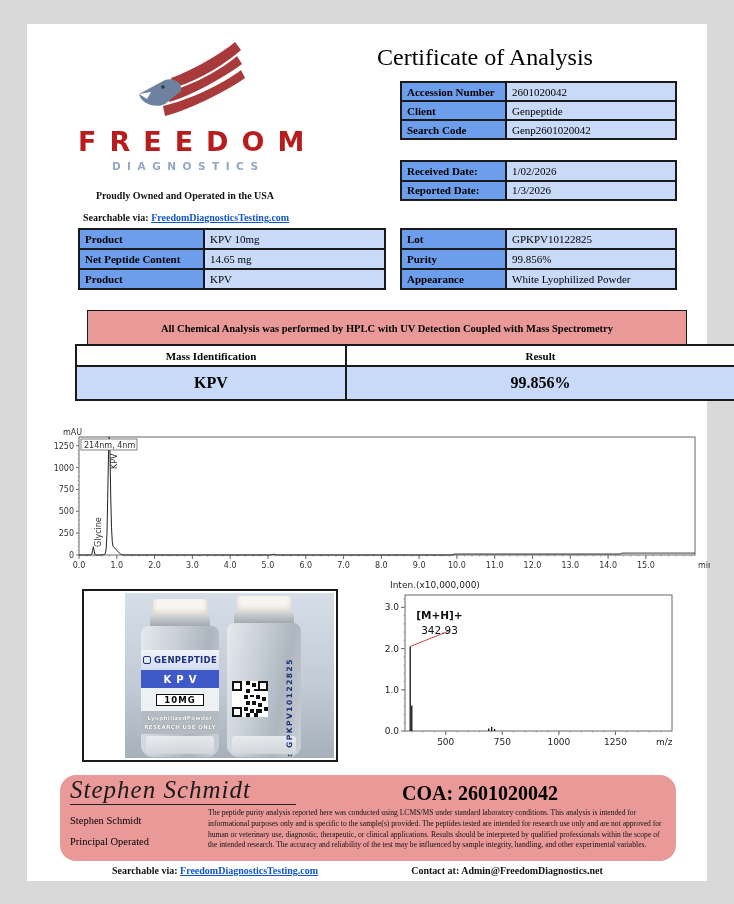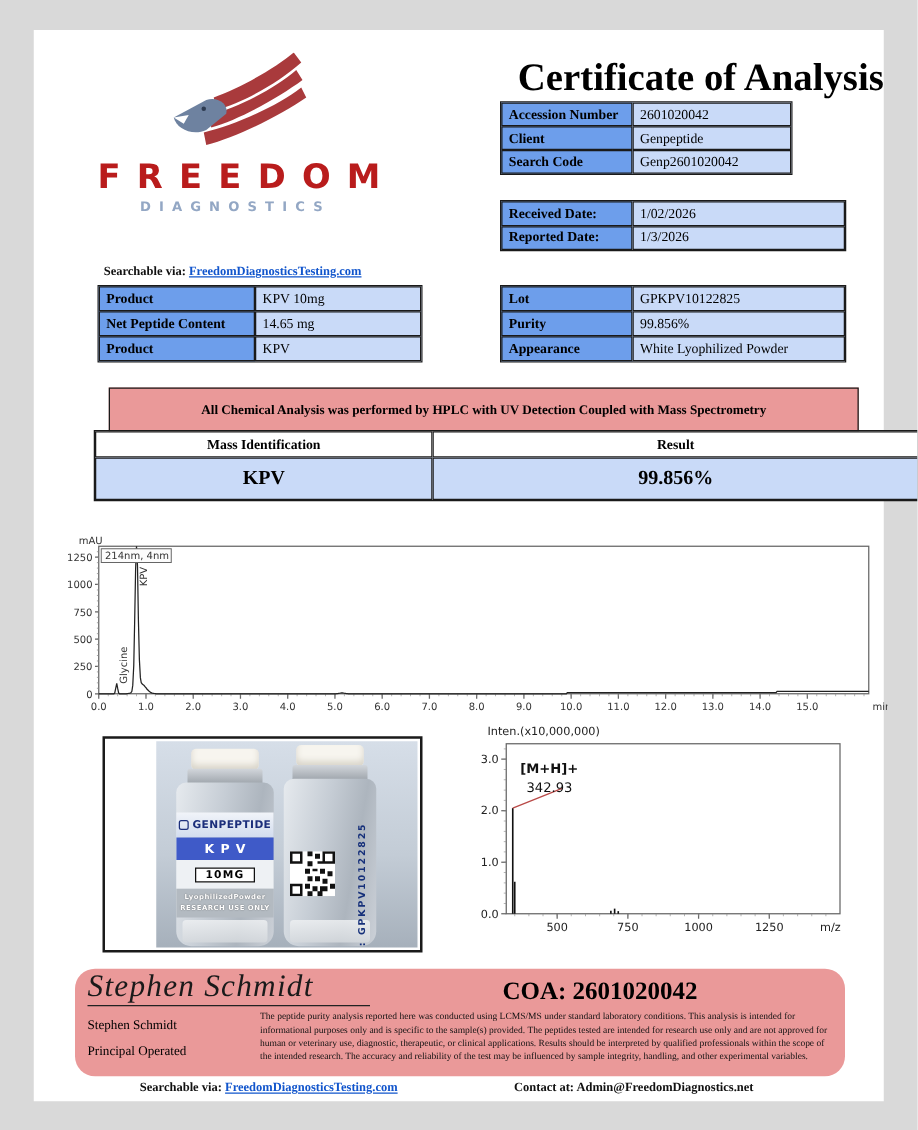--- a/index.html
+++ b/index.html
@@ -14,31 +14,31 @@
      color:#b91c1c; text-indent:13px; }
   .logo-line2 { position:absolute; left:38px; top:136px; width:240px; text-align:center;
      font-family:"DejaVu Sans", sans-serif; font-weight:bold; font-size:10.5px; letter-spacing:6.5px;
      color:#93a7c4; text-indent:6.5px; }
   .tagline { position:absolute; left:18px; top:166px; width:280px; text-align:center;
      font-weight:bold; font-size:10px; color:#111; }
   .search-line { position:absolute; left:56px; top:188px; font-weight:bold; font-size:10px; color:#111; }
   .search-line a, .footer a { color:#1155cc; text-decoration:underline; font-weight:bold; }
 
   
-  .doc-title { position:absolute; left:350px; top:20px; width:330px; text-align:right;
-     font-weight:bold; font-size:31px; color:#000; }
+  .doc-title { position:absolute; left:350px; top:20px; width:330px; text-align:left;
+     font-weight:normal; font-size:24px; color:#000; }
 
   
   .tbl { position:absolute; display:grid; border:1.5px solid #1a1a1a; }
   .tbl .c { border:1px solid #1a1a1a; padding:1px 5px; font-size:11px; display:flex; align-items:center; overflow:hidden; white-space:nowrap; }
   .tbl .lbl { background:#6d9eeb; font-weight:bold; }
   .tbl .val { background:#c9daf8; }
-  .tbl-info-a { left:373px; top:57px;  width:234px; grid-template-columns:105px 1fr; grid-auto-rows:19px; }
+  .tbl-info-a { left:373px; top:57px;  width:277px; grid-template-columns:105px 1fr; grid-auto-rows:19px; }
   .tbl-dates  { left:373px; top:136px; width:277px; grid-template-columns:105px 1fr; grid-auto-rows:19.5px; }
-  .tbl-prod   { left:51px;  top:204px; width:260px; grid-template-columns:125px 1fr; grid-auto-rows:20px; }
+  .tbl-prod   { left:51px;  top:204px; width:308px; grid-template-columns:125px 1fr; grid-auto-rows:20px; }
   .tbl-lot    { left:373px; top:204px; width:277px; grid-template-columns:105px 1fr; grid-auto-rows:20px; }
 
   
   .banner { position:absolute; left:60px; top:286px; width:600px; height:36px; background:#ea9999;
      border:1.5px solid #1a1a1a; display:flex; align-items:center; justify-content:center;
      font-weight:bold; font-size:10.5px; text-align:center; padding:0 20px; }
   .tbl-mass { left:48px; top:320px; width:661px; grid-template-columns:270px 1fr; }
   .tbl-mass .hc { background:#fff; height:21px; justify-content:center; font-weight:bold; font-size:11px; }
   .tbl-mass .dc { background:#c9daf8; height:34px; justify-content:center; font-weight:bold; font-size:16px; }
 
@@ -108,20 +108,21 @@
     <svg class="eagle-wrap" viewBox="0 0 125 88">
       <path d="M44 36 C66 28 94 12 108 0 L114 8 C96 24 68 40 46 46 Z" fill="#a93a3c"></path>
       <path d="M40 50 C64 44 94 28 110 14 L115 22 C96 36 64 54 42 60 Z" fill="#a93a3c"></path>
       <path d="M36 64 C62 58 96 42 114 28 L118 36 C98 50 62 68 38 74 Z" fill="#a93a3c"></path>
       <path d="M12 52 L38 38 C47 35 56 41 54 49 L38 62 C27 67 14 61 12 52 Z" fill="#6e82a0"></path>
       <path d="M12 52 L24 50 L20 57 Z" fill="#ffffff"></path>
       <circle cx="36" cy="45" r="1.8" fill="#2c3a50"></circle>
     </svg>
     <div class="logo-line1">FREEDOM</div>
     <div class="logo-line2">DIAGNOSTICS</div>
+    <div class="tagline">Proudly Owned and Operated in the USA</div>
     <div class="search-line">
       <span>Searchable via:</span>
       <a href="#">FreedomDiagnosticsTesting.com</a>
     </div>
 
     <div class="doc-title">Certificate of Analysis</div>
 
     <div class="tbl tbl-info-a">
       <div class="c lbl">Accession Number</div>
       <div class="c val">2601020042</div>

